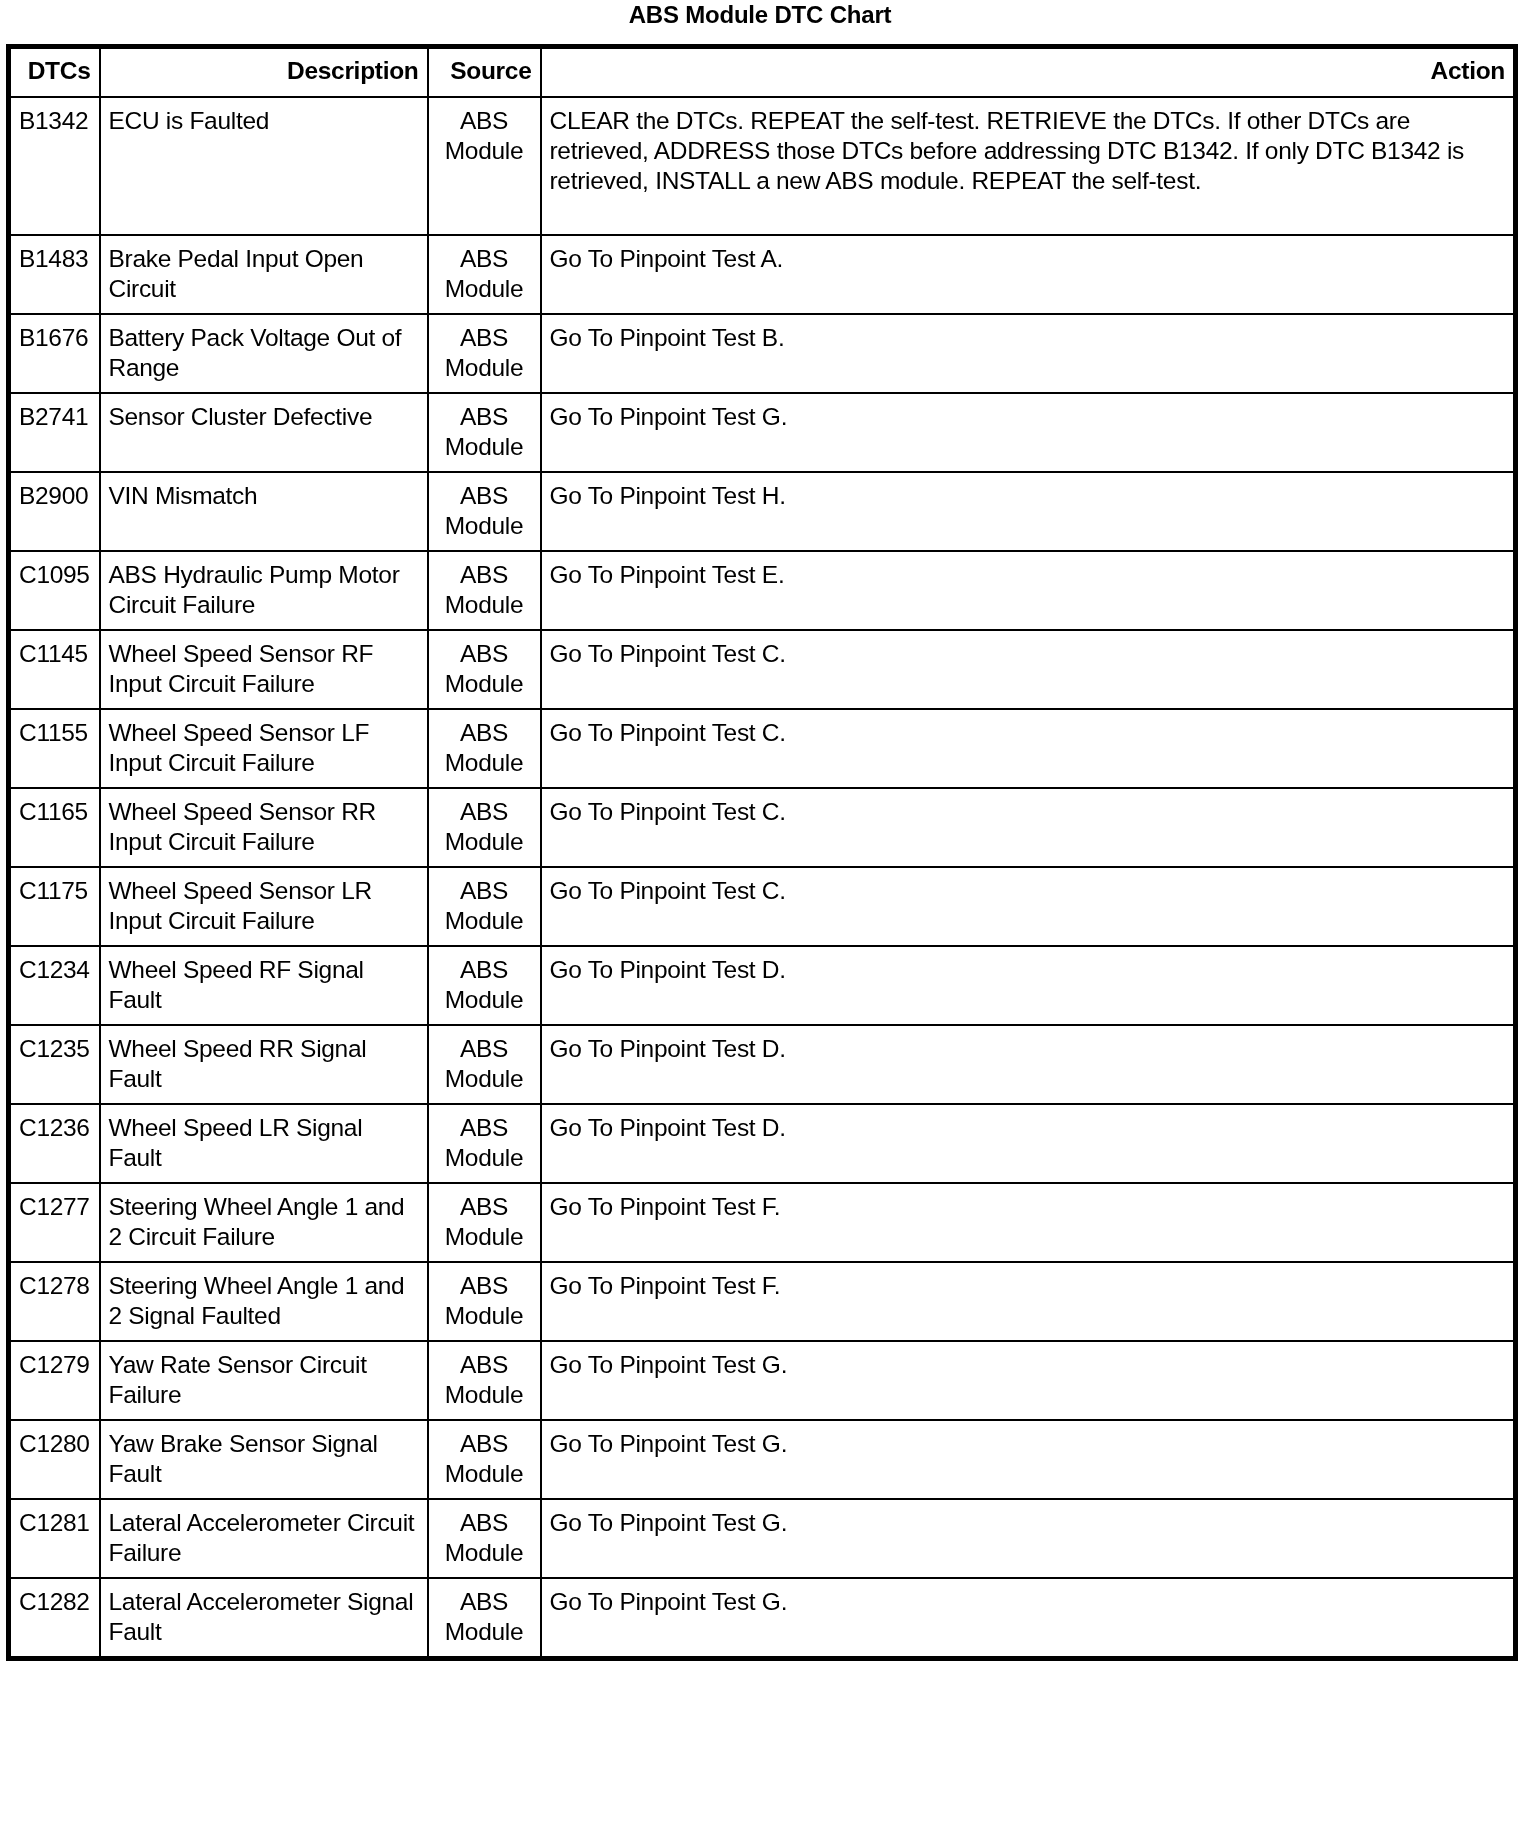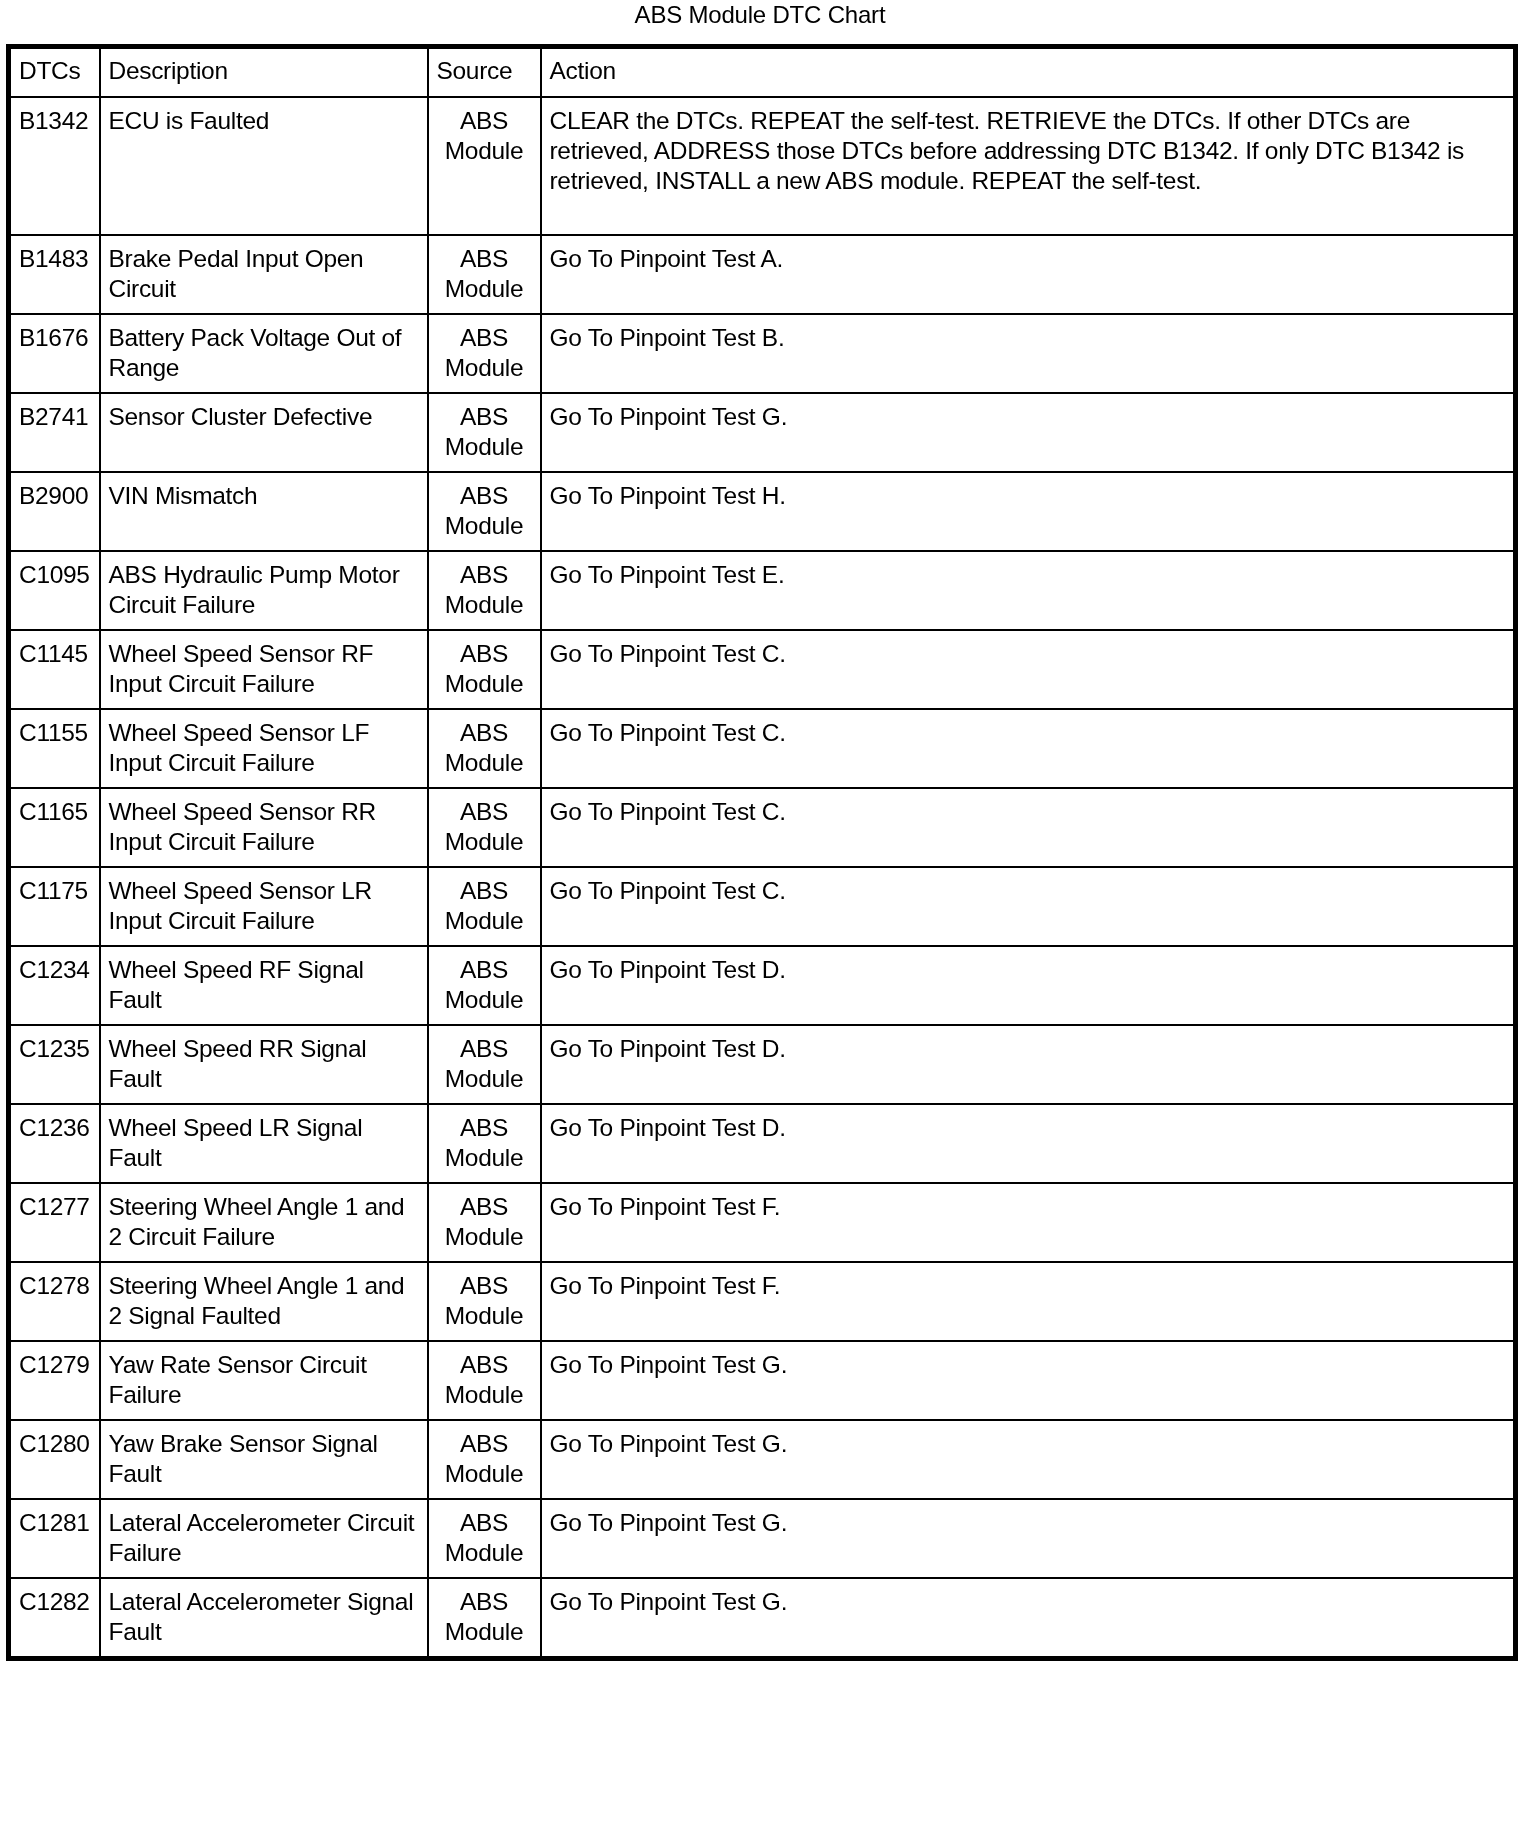--- a/index.html
+++ b/index.html
@@ -4,38 +4,38 @@
 <style>
   html, body { margin: 0; padding: 0; background: #ffffff; }
   body {
     width: 1520px; height: 1826px; position: relative; overflow: hidden;
     font-family: "Liberation Sans", "DejaVu Sans", sans-serif;
     color: #000000;
   }
   .title {
     position: absolute; top: 0; left: 0; width: 1520px;
     text-align: center; font-size: 24px; line-height: 30px;
-    padding-top: 0px; letter-spacing: -0.2px;
+    padding-top: 0px; letter-spacing: -0.2px; font-weight: bold;
   }
   table.dtc {
     position: absolute; top: 44px; left: 6px;
     width: 1512px; border-collapse: collapse;
     border: 5px solid #000000;
     table-layout: fixed;
   }
   table.dtc th, table.dtc td {
     border: 2px solid #000000;
     vertical-align: top;
     font-size: 24.5px; line-height: 30px;
     padding: 8px 8px 0 8px;
     letter-spacing: -0.3px;
     overflow: hidden;
   }
   table.dtc th {
-    font-weight: normal; text-align: left; height: 40px;
+    font-weight: bold; text-align: right; height: 40px;
     padding-top: 7px; vertical-align: top;
   }
   table.dtc tr.row td { height: 69px; }
   table.dtc tr.row.tall3 td { height: 128px; }
   table.dtc tr.row.tall2 td { height: 99px; }
   td.code { text-align: left; padding-left: 7px; padding-right: 2px; white-space: nowrap; }
   td.source { text-align: center; margin-top: 23px; }
   col.c1 { width: 91px; }
   col.c2 { width: 328px; }
   col.c3 { width: 113px; }

